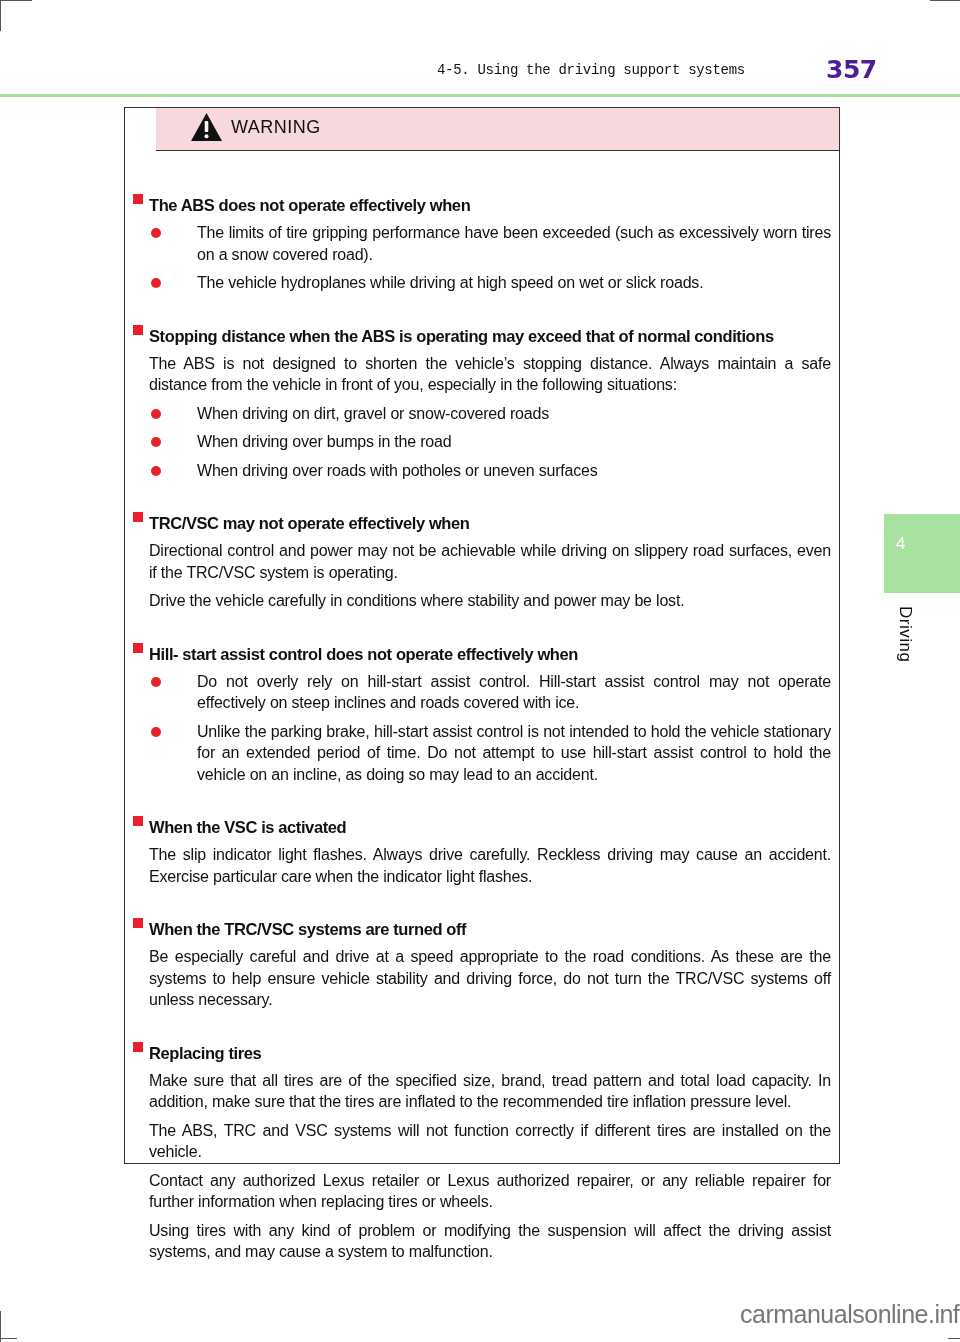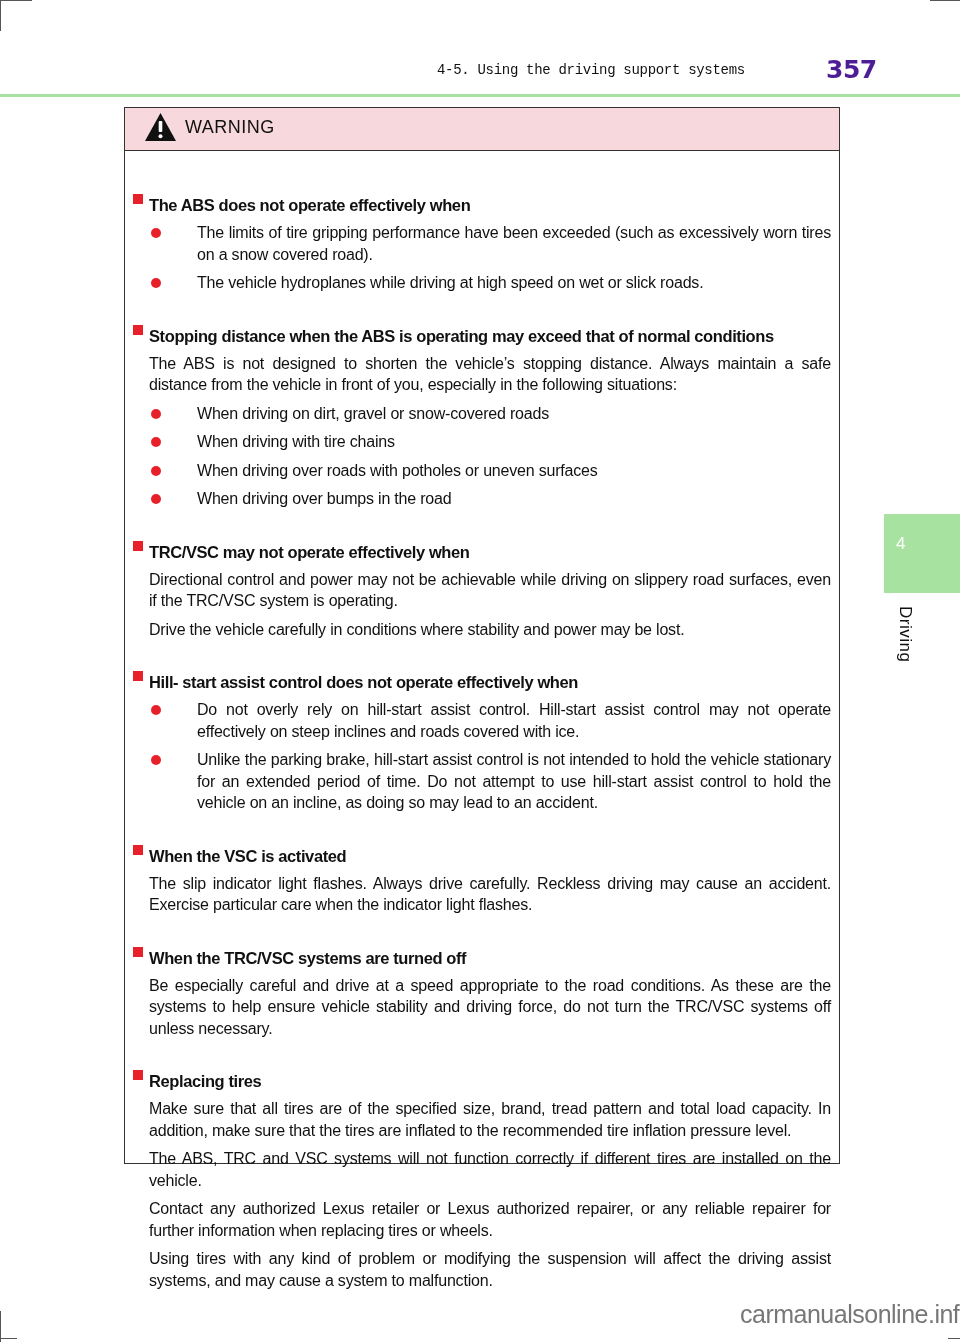--- a/index.html
+++ b/index.html
@@ -30,21 +30,21 @@
     position: absolute; left: 893px; top: 606px;
     transform-origin: left top; transform: rotate(90deg) translateY(-22px);
     font-size: 17px; color: #111; white-space: nowrap; letter-spacing: 0.5px;
   }
   .warn-box {
     position: absolute; left: 124px; top: 107px; width: 716px; height: 1057px;
     border: 1px solid #333; box-sizing: border-box;
   }
   .warn-head {
     height: 42px; background: #f7d8dc; border-bottom: 1px solid #333;
-    display: flex; align-items: center; padding-left: 19px;
+    display: flex; align-items: center; padding-left: 34px; margin-left: 31px;
   }
   .warn-icon { width: 33px; height: 30px; margin-right: 8px; margin-top: -4px; }
   .warn-title { font-size: 18px; color: #111; letter-spacing: 0.5px; margin-top: -3px; }
   .content { padding: 12px 8px 0 8px; }
   .section { margin-bottom: 6px; }
   .sec-head {
     display: flex; align-items: flex-start; font-size: 16.5px; font-weight: bold;
     letter-spacing: -0.4px; line-height: 22px; margin-bottom: 6px; margin-top: 31px;
   }
   .sq { width: 10px; height: 10px; background: #e8202a; margin-right: 6px; flex: none; }
@@ -111,29 +111,25 @@
           <span class="sq"></span>
           <span>Stopping distance when the ABS is operating may exceed that of normal conditions</span>
         </div>
         <div class="para">The ABS is not designed to shorten the vehicle’s stopping distance. Always maintain a safe distance from the vehicle in front of you, especially in the following situations:</div>
         <div class="bullet">
           <span class="dot"></span>
           <span>When driving on dirt, gravel or snow-covered roads</span>
         </div>
         <div class="bullet">
           <span class="dot"></span>
-          <span>When driving with tire chains</span>
+          <span>When driving over bumps in the road</span>
         </div>
         <div class="bullet">
           <span class="dot"></span>
           <span>When driving over roads with potholes or uneven surfaces</span>
-        </div>
-        <div class="bullet">
-          <span class="dot"></span>
-          <span>When driving over bumps in the road</span>
         </div>
       </div>
       <div class="section">
         <div class="sec-head">
           <span class="sq"></span>
           <span>TRC/VSC may not operate effectively when</span>
         </div>
         <div class="para">Directional control and power may not be achievable while driving on slippery road surfaces, even if the TRC/VSC system is operating.</div>
         <div class="para">Drive the vehicle carefully in conditions where stability and power may be lost.</div>
       </div>

